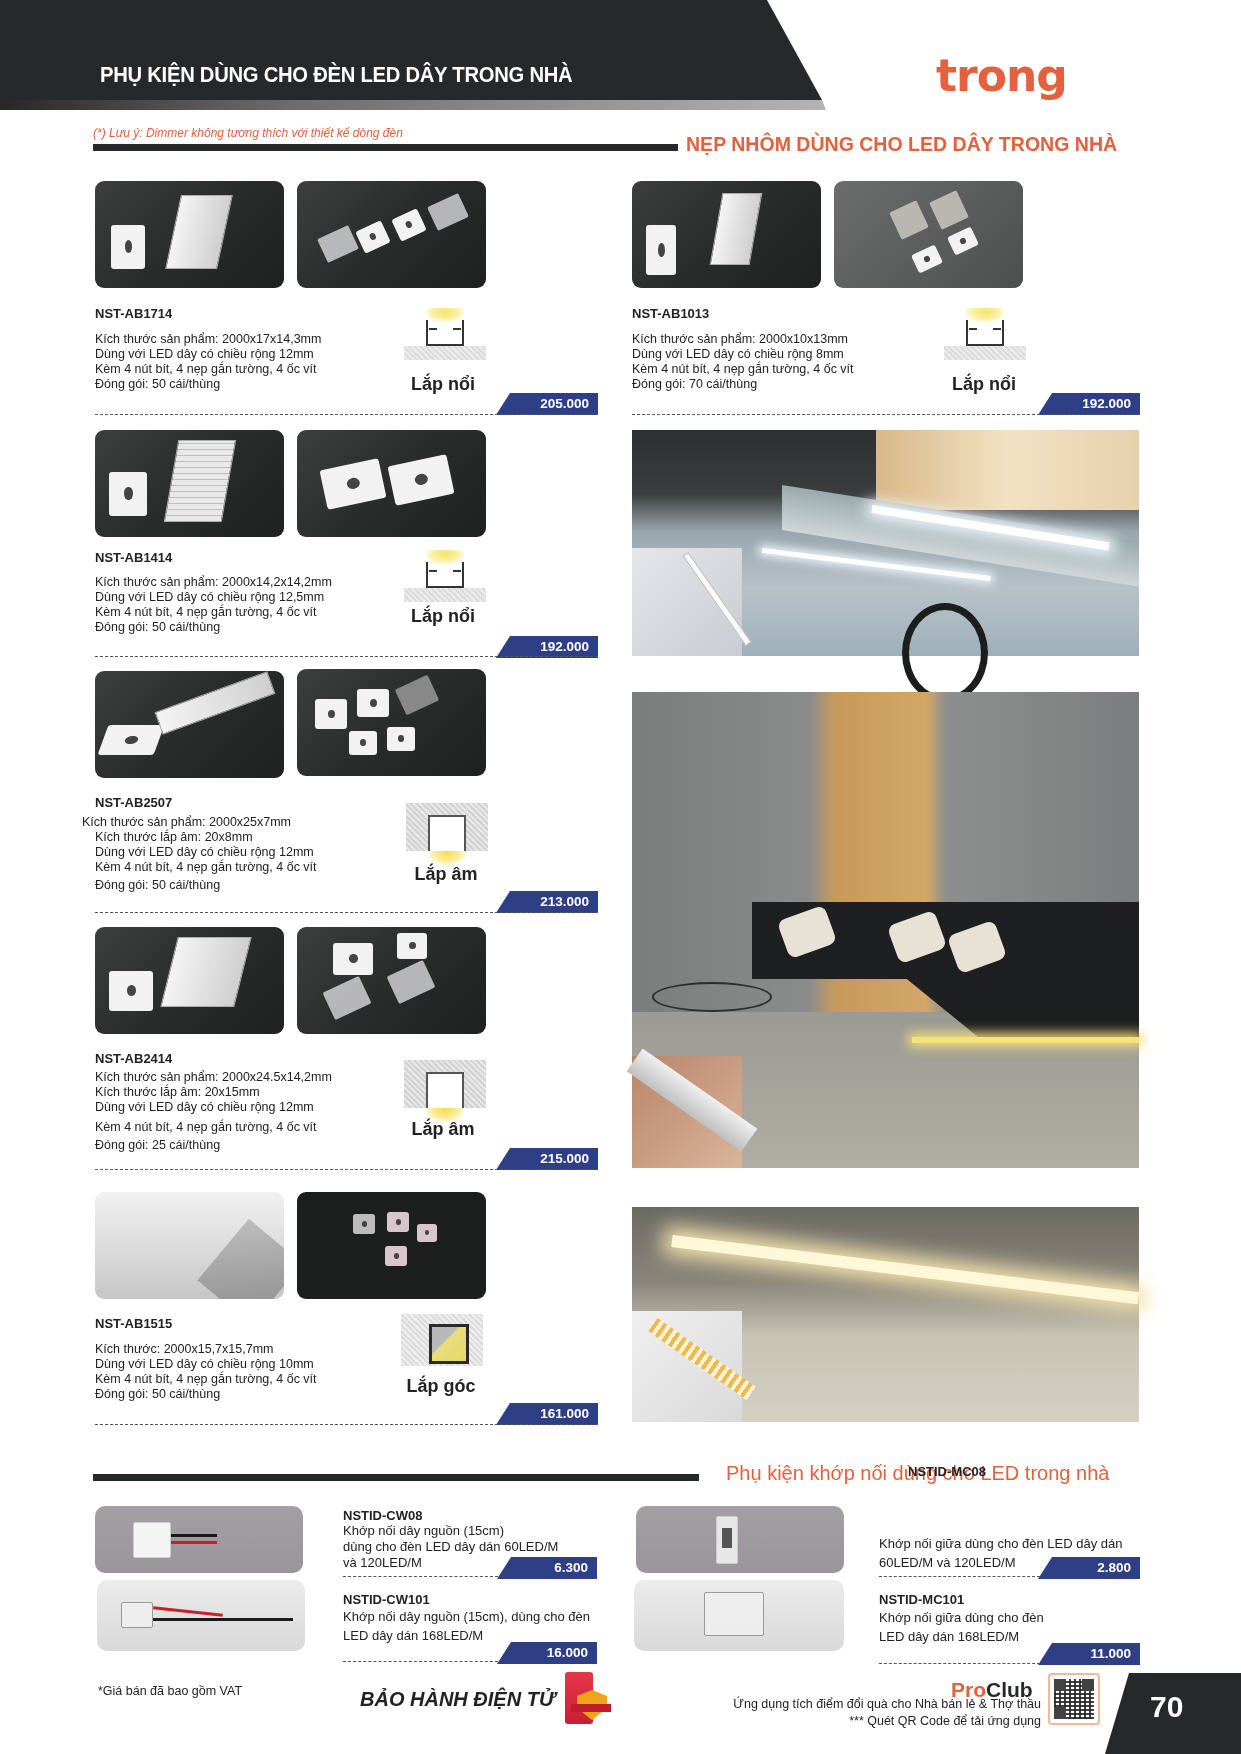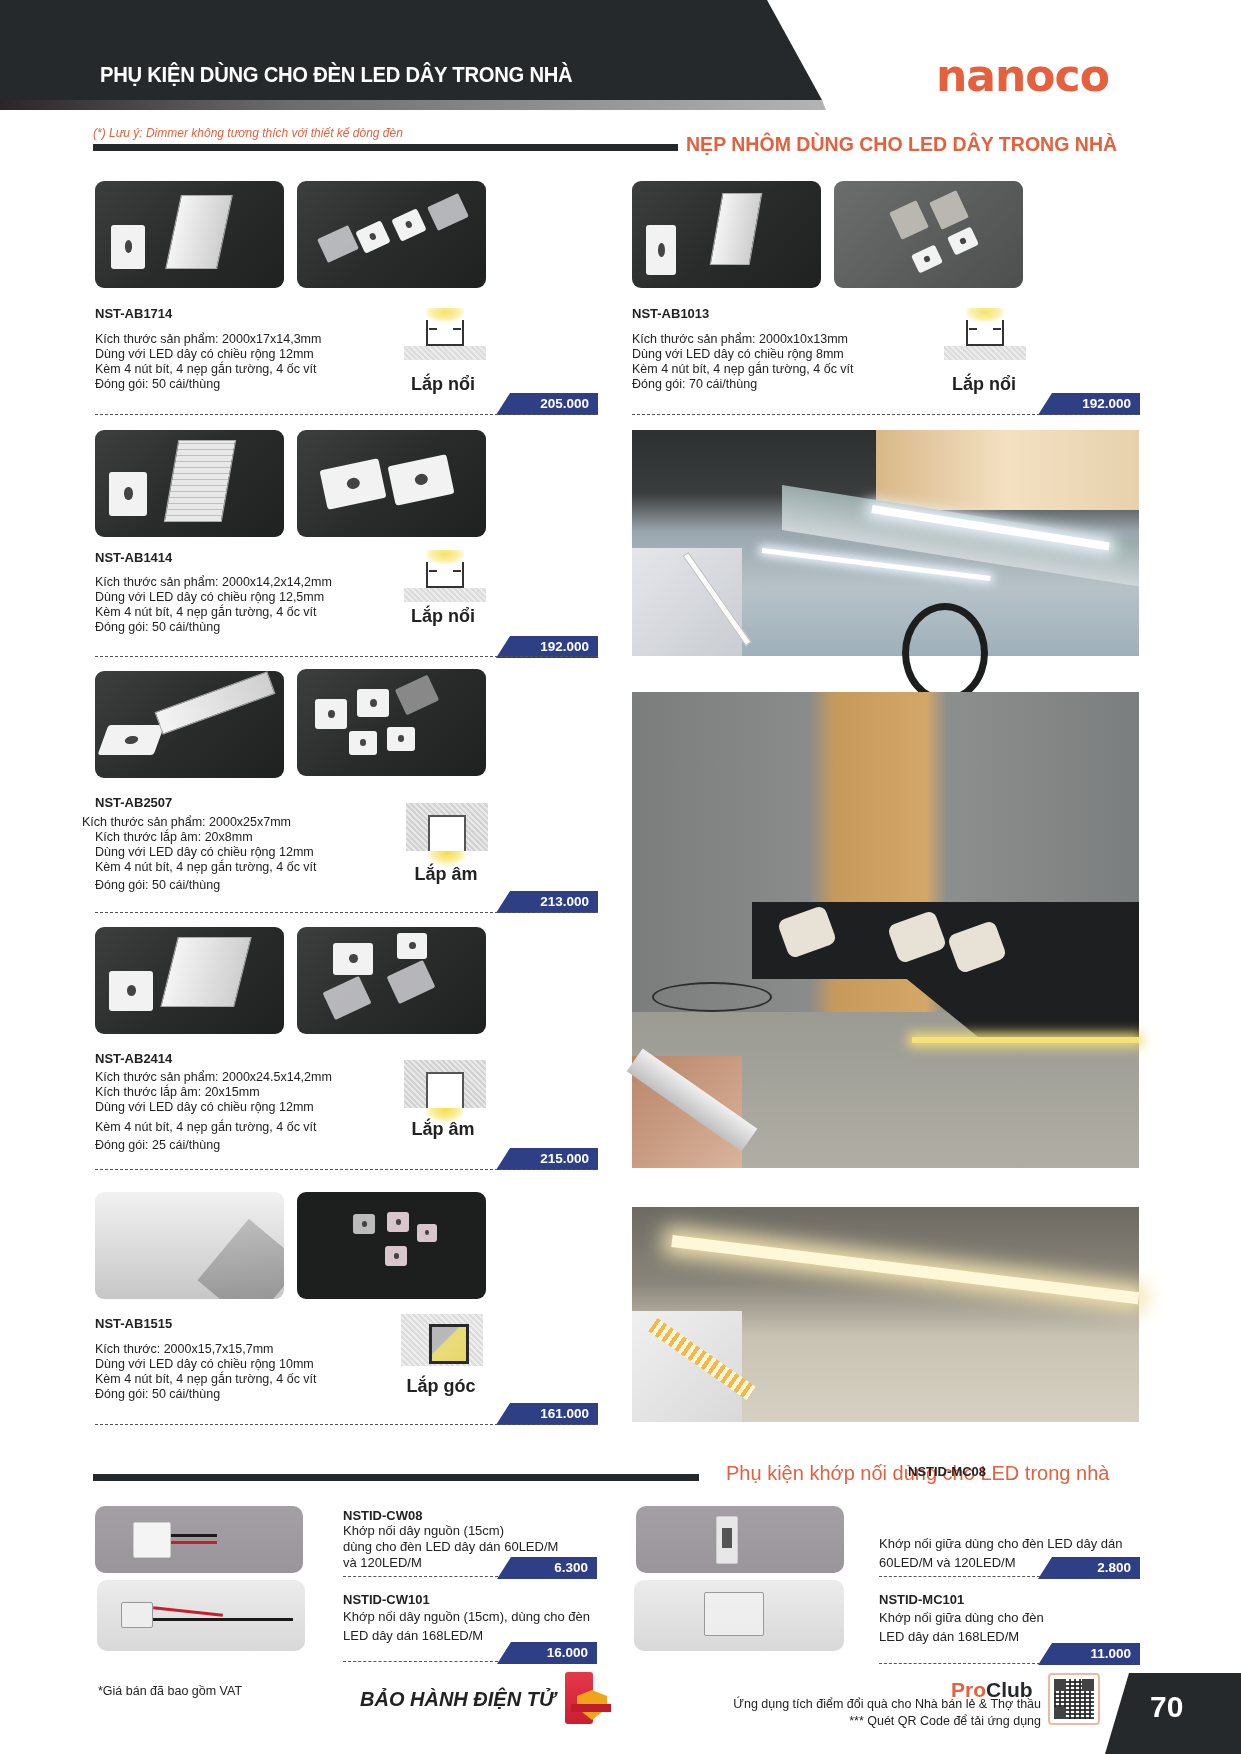--- a/index.html
+++ b/index.html
@@ -116,21 +116,21 @@
     background-blend-mode: normal, normal, normal, multiply, normal; opacity: 0.85; }
   .page-tab { position: absolute; left: 1105px; top: 1673px; width: 136px; height: 81px; background: #26292b; clip-path: polygon(24px 0, 100% 0, 100% 100%, 0 100%); }
   .page-num { position: absolute; left: 1150px; top: 1690px; font-size: 30px; font-weight: bold; color: #fff; }
 </style>
 </head>
 <body>
 
 <div class="hdr-dark"></div>
 <div class="hdr-grad"></div>
 <div class="hdr-title">PHỤ KIỆN DÙNG CHO ĐÈN LED DÂY TRONG NHÀ</div>
-<div class="logo">nanoco</div>
+<div class="logo">trong</div>
 <div class="note">(*) Lưu ý: Dimmer không tương thích với thiết kế dòng đèn</div>
 <div class="bar-left"></div>
 <div class="sec-title">NẸP NHÔM DÙNG CHO LED DÂY TRONG NHÀ</div>
 
 <div class="photo ph-dark" style="left:95px;top:181px;width:189px;height:107px;">
   <div class="cap" style="left:16px;top:44px;width:34px;height:44px;"></div>
   <div class="prof" style="left:78px;top:14px;width:52px;height:74px;transform:skewX(-12deg);"></div>
 </div>
 <div class="photo ph-dark" style="left:297px;top:181px;width:189px;height:107px;">
   <div class="clip" style="left:24px;top:50px;width:34px;height:26px;"></div>

